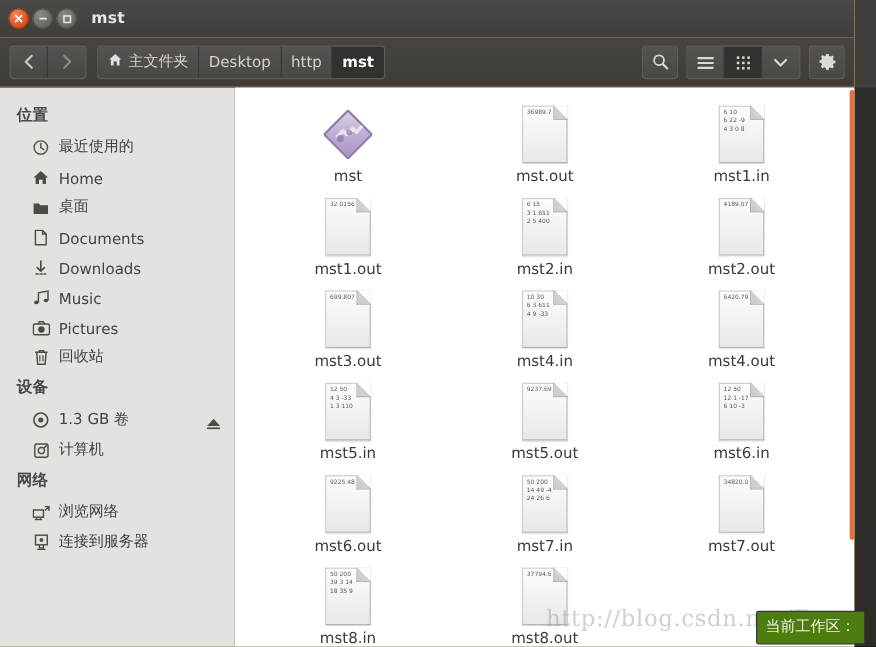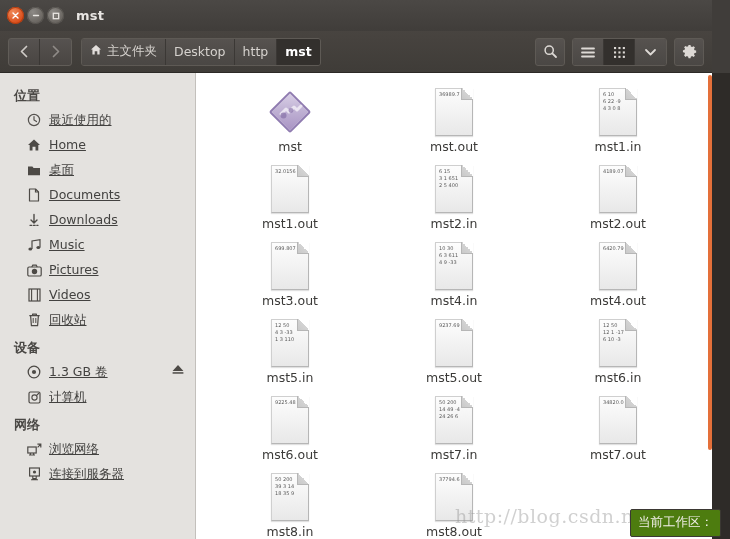--- a/index.html
+++ b/index.html
@@ -140,27 +140,26 @@
     overflow: hidden;
     flex: 0 0 196px;
   }
   .sb-head {
     font-weight: bold;
     color: #4a4845;
     padding: 5px 0 4px 14px;
     font-size: 13px;
   }
   .sb-item {
-    display: flex; align-items: flex-start;
+    display: flex; align-items: flex-end;
     gap: 7px;
     padding: 3px 10px 3px 26px;
     color: #434240;
     height: 25px;
     position: relative;
-    text-decoration: underline;
   }
   .sb-item .sb-ico {
     width: 16px; height: 16px;
     display: flex; align-items: center; justify-content: center;
     color: #55524e;
     flex: 0 0 16px;
   }
   .sb-item .sb-label { white-space: nowrap; }
   .sb-item .eject {
     margin-left: auto;
@@ -493,29 +492,20 @@
           <span class="sb-ico">
             <svg width="15" height="13" viewBox="0 0 15 13">
                 <rect x="0.8" y="3" width="13.4" height="9" rx="1.3" fill="none" stroke="#4d4a46" stroke-width="1.2"></rect>
                 <path d="M4.8 3 L5.8 1.2 H9.2 L10.2 3" fill="none" stroke="#4d4a46" stroke-width="1.2"></path>
                 <circle cx="7.5" cy="7.5" r="2.7" fill="#4d4a46"></circle>
               </svg>
           </span>
           <span class="sb-label">Pictures</span>
         </div>
 
-        <div class="sb-item">
-          <span class="sb-ico">
-            <svg width="13" height="14" viewBox="0 0 13 14">
-                <rect x="1" y="1" width="11" height="12" fill="none" stroke="#4d4a46" stroke-width="1.2"></rect>
-                <path d="M3.6 1 V13 M9.4 1 V13" stroke="#4d4a46" stroke-width="1.1"></path>
-              </svg>
-          </span>
-          <span class="sb-label">Videos</span>
-        </div>
 
         <div class="sb-item">
           <span class="sb-ico">
             <svg width="13" height="14" viewBox="0 0 13 14">
                 <path d="M1.3 2.6 H11.7 M2.6 2.6 L3.4 12.6 H9.6 L10.4 2.6 M4.6 2.6 V1.2 H8.4 V2.6" fill="none" stroke="#4d4a46" stroke-width="1.2" stroke-linejoin="round"></path>
                 <path d="M5.2 5 V10 M7.8 5 V10" stroke="#4d4a46" stroke-width="1"></path>
               </svg>
           </span>
           <span class="sb-label">回收站</span>
         </div>

